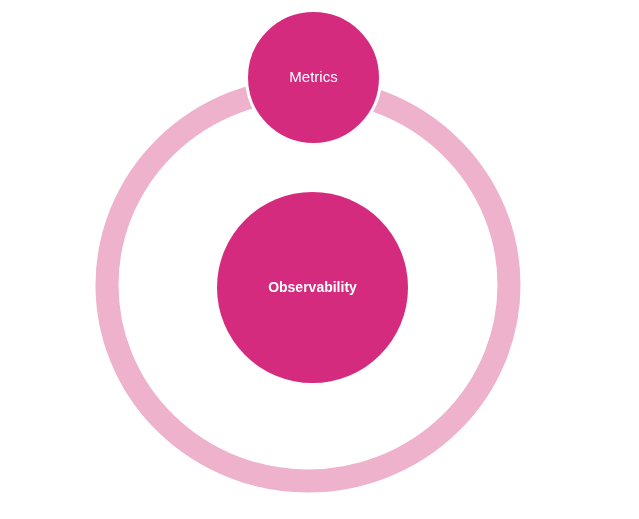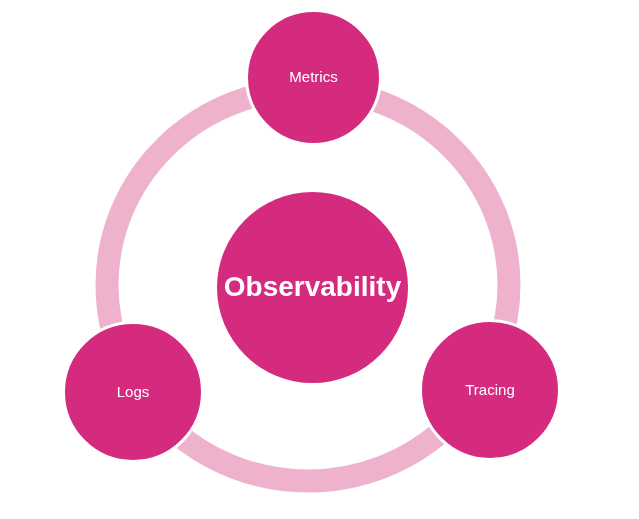--- a/index.html
+++ b/index.html
@@ -52,21 +52,21 @@
   }
   .node-satellite .label{
     font-size:15px;
     font-weight:400;
   }
   .node-center{
     left:217px; top:192px;
     width:191px; height:191px;
   }
   .node-center .label{
-    font-size:28px;
+    font-size:14px;
     font-weight:700;
   }
   .node-metrics{
     left:245px; top:9px;
     width:137px; height:137px;
   }
   .node-logs{
     left:62px; top:321px;
     width:142px; height:142px;
   }
@@ -85,21 +85,15 @@
   </svg>
 
   <div class="node node-center">
     <span class="label">Observability</span>
   </div>
 
   <div class="node node-satellite node-metrics">
     <span class="label">Metrics</span>
   </div>
 
-  <div class="node node-satellite node-logs">
-    <span class="label">Logs</span>
-  </div>
 
-  <div class="node node-satellite node-tracing">
-    <span class="label">Tracing</span>
-  </div>
 
 </div>
 
 </body></html>

